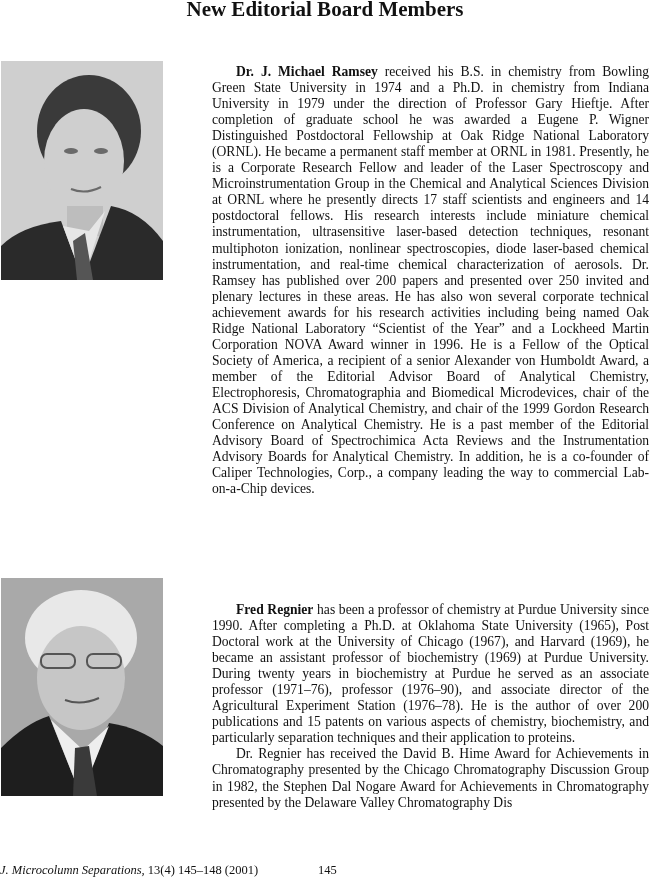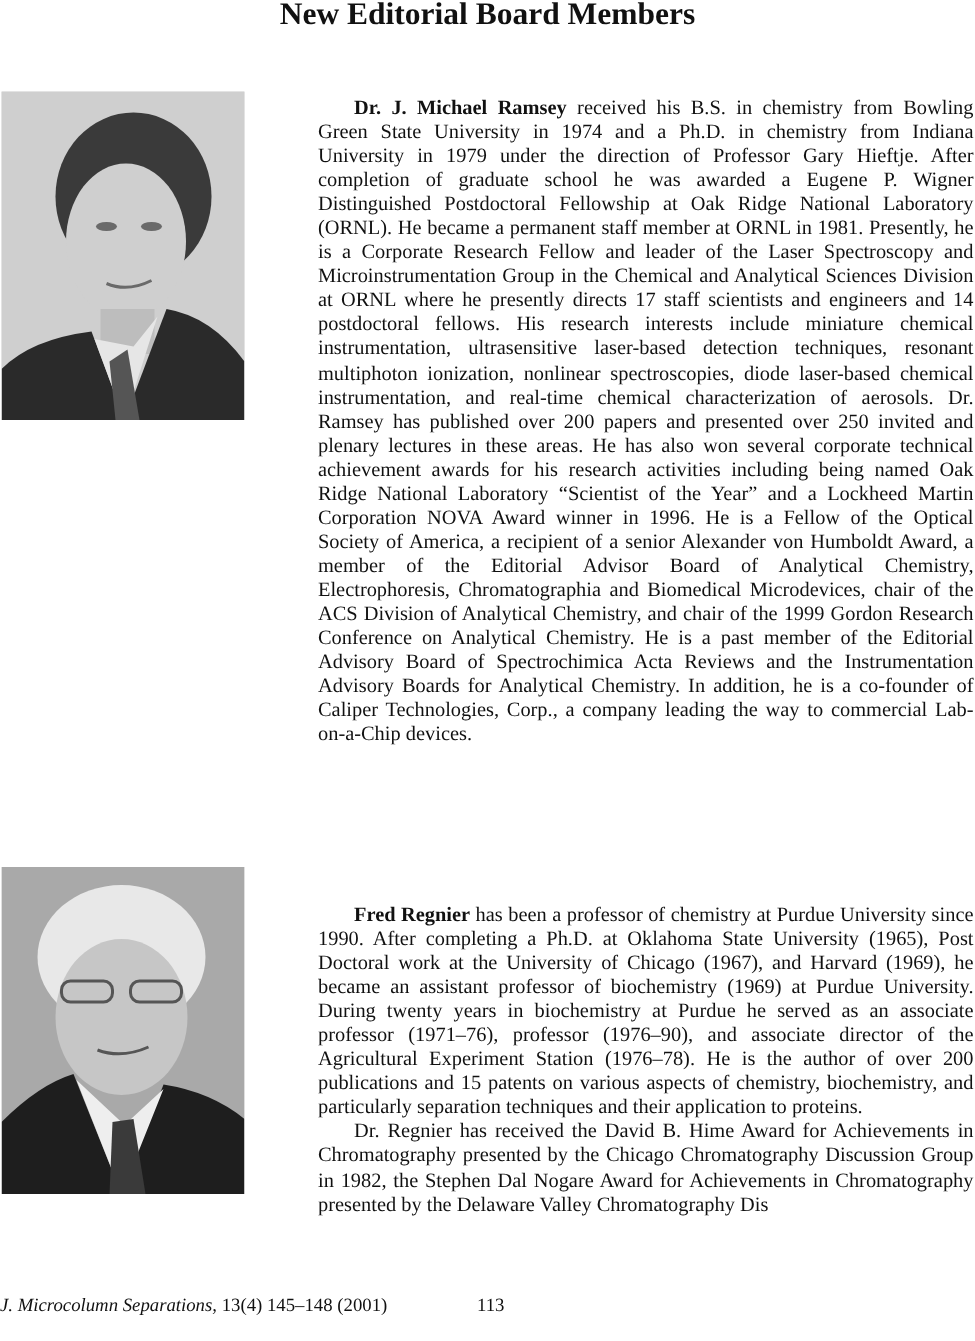--- a/index.html
+++ b/index.html
@@ -83,13 +83,13 @@
 </div>
 
 <div class="bio" id="bio-regnier">
   <p><span class="name">Fred Regnier</span><span> has been a professor of chemistry at Purdue University since 1990. After completing a Ph.D. at Oklahoma State University (1965), Post Doctoral work at the University of Chicago (1967), and Harvard (1969), he became an assistant professor of biochemistry (1969) at Purdue University. During twenty years in biochemistry at Purdue he served as an associate professor (1971–76), professor (1976–90), and associate director of the Agricultural Experiment Station (1976–78). He is the author of over 200 publications and 15 patents on various aspects of chemistry, biochem­istry, and particularly separation techniques and their application to pro­teins.</span></p>
   <p>Dr. Regnier has received the David B. Hime Award for Achievements in Chromatography presented by the Chicago Chromatography Discussion Group in 1982, the Stephen Dal Nogare Award for Achievements in Chromatography presented by the Delaware Valley Chromatography Dis­</p>
 </div>
 
 <div class="footer">
   <div><span class="journal">J. Microcolumn Separations,</span><span> 13(4) 145–148 (2001)</span></div>
 </div>
-<div class="page-num">113</div>
+<div class="page-num">145</div>
 
 </body></html>

